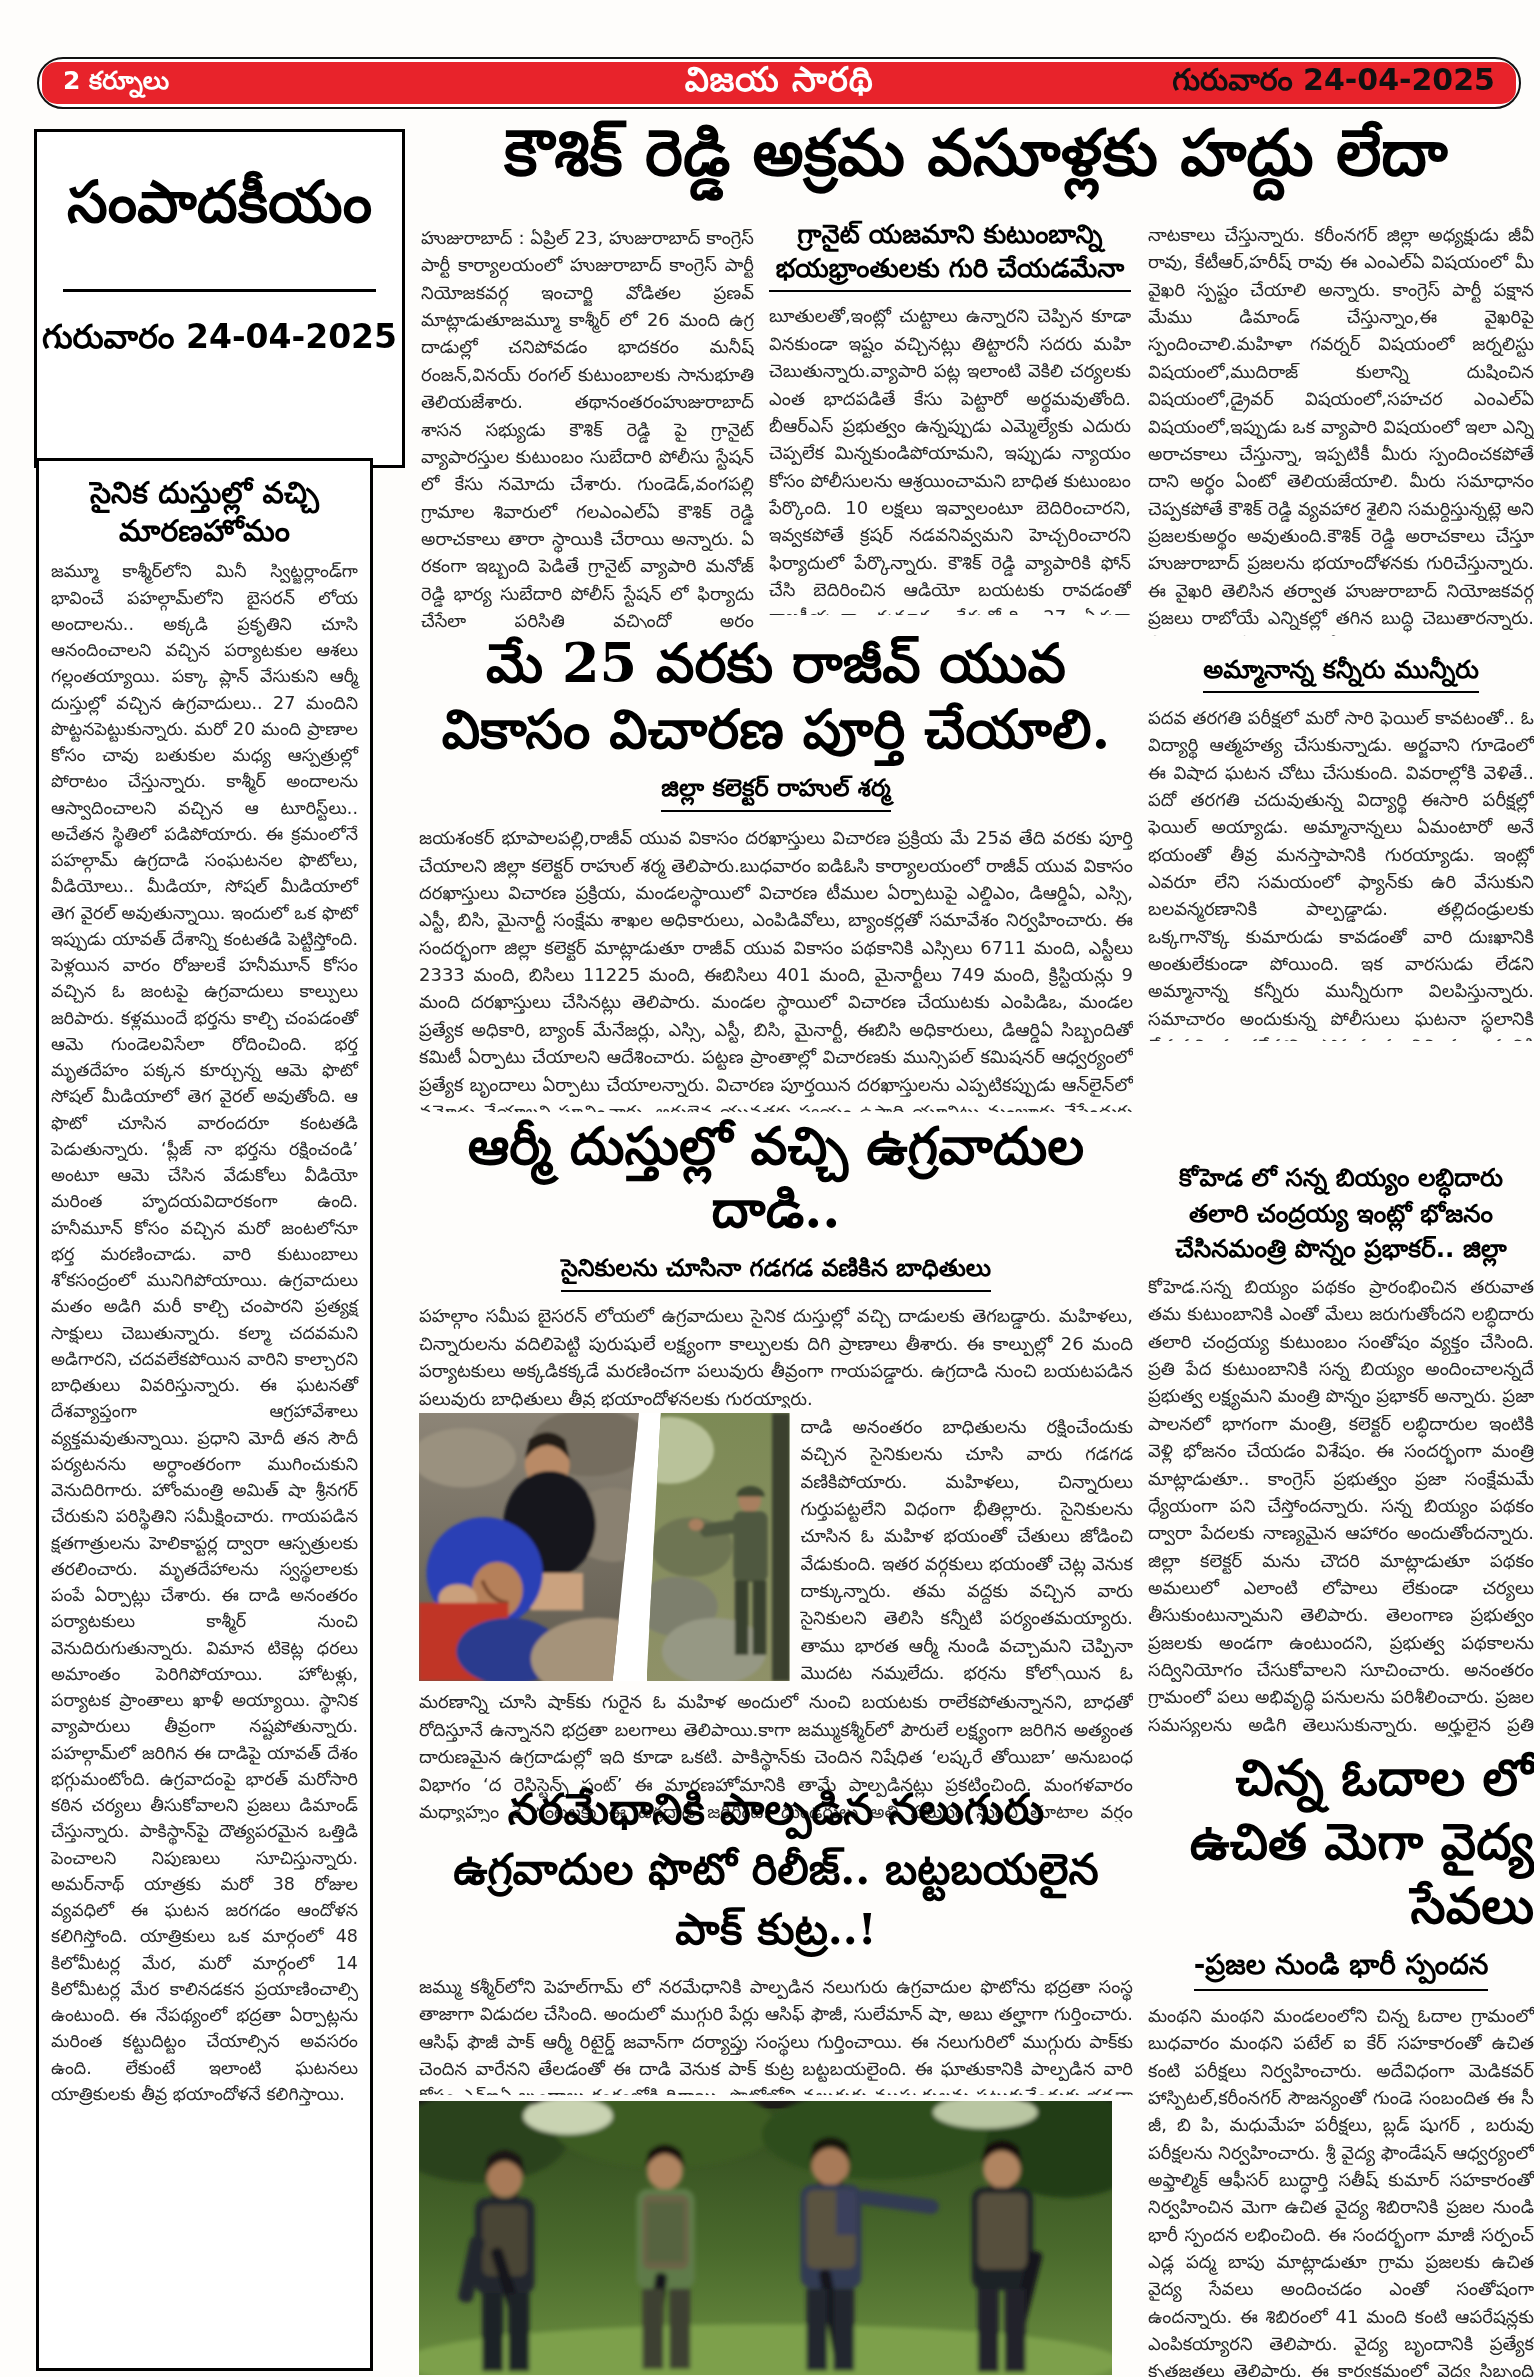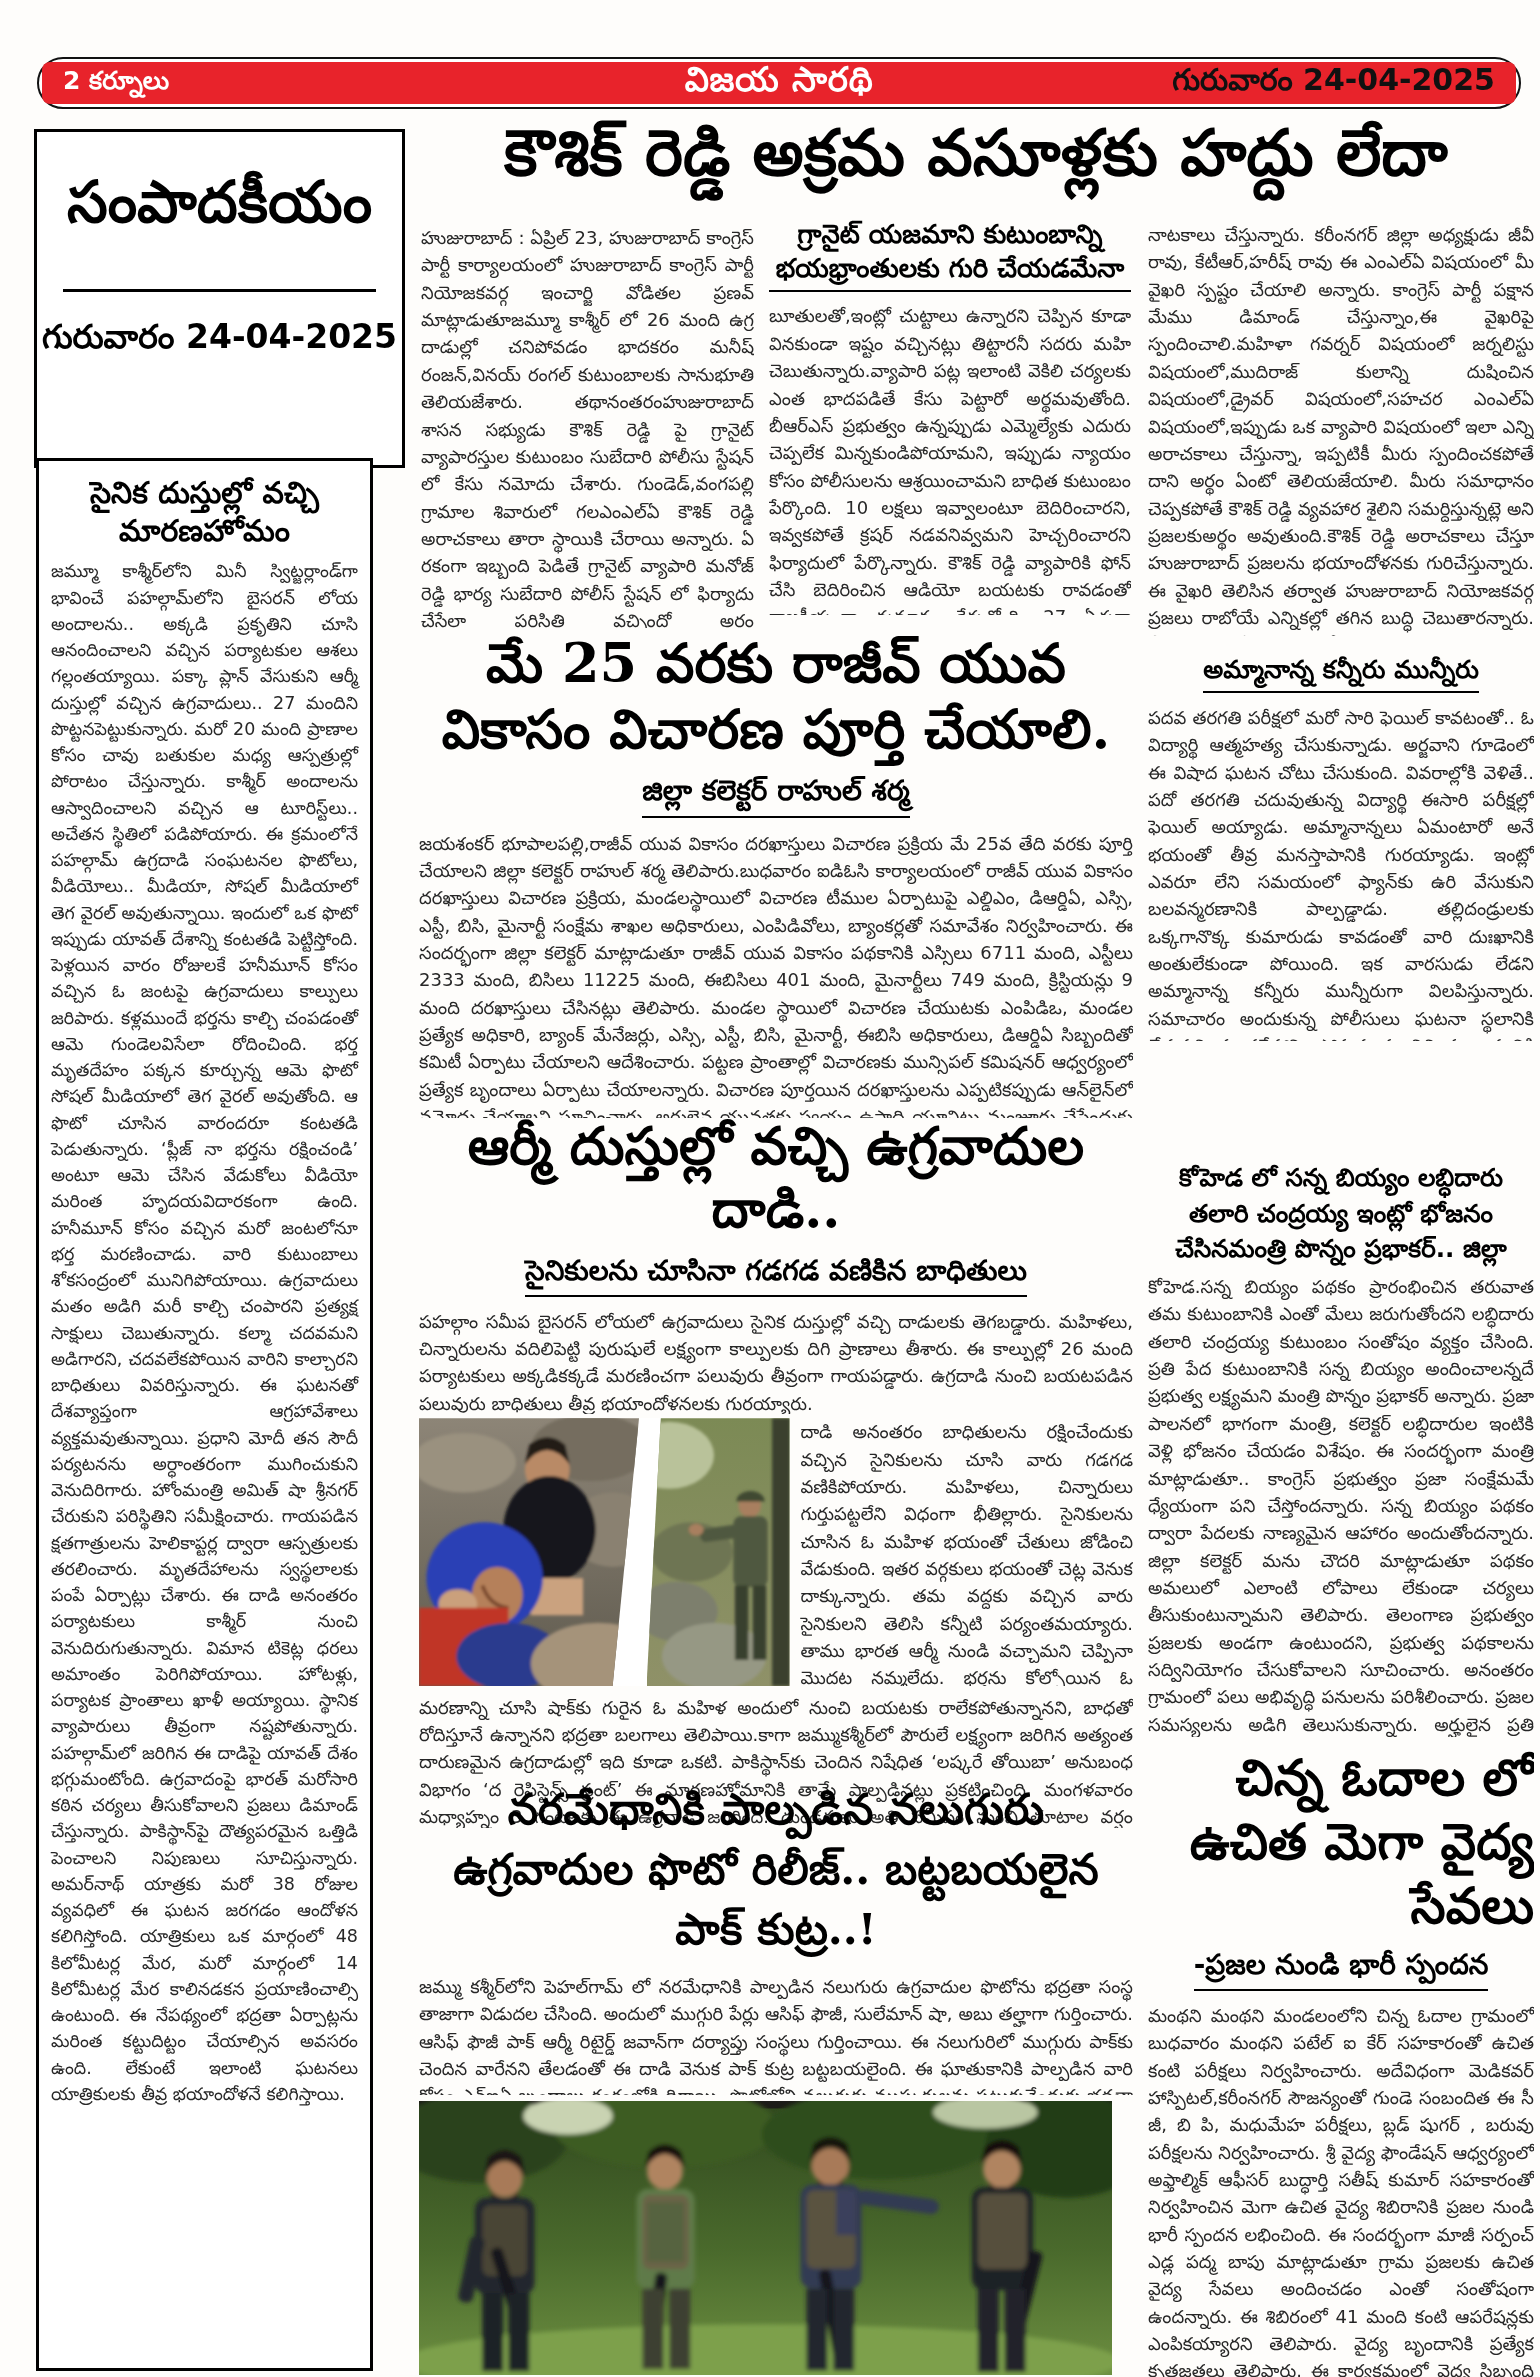--- a/index.html
+++ b/index.html
@@ -1,21 +1,21 @@
 <!DOCTYPE html>
 <html style="font-size:12px"><head>
 <meta charset="utf-8">
 <style>
   html,body{margin:0;padding:0;background:#d8d6d1;}
   .page{position:relative;width:1541px;height:2377px;background:#fefdfb;
         font-family:"DejaVu Sans",sans-serif;color:#1c1c1c;overflow:hidden;}
   .abs{position:absolute;}
   
   .mast-outer{border:2.2px solid #111;border-radius:27px;background:#fff;padding:3px;box-sizing:border-box;}
-  .mast-inner{background:#e8232b;border-radius:8px;height:100%;display:flex;align-items:center;
+  .mast-inner{background:#e8232b;border-radius:15px;height:100%;display:flex;align-items:center;
               justify-content:space-between;padding:0 21px;box-sizing:border-box;}
   .mast-left{color:#fff;font-size:25px;font-weight:bold;}
   .mast-center{color:#fff;font-size:34px;font-weight:900;letter-spacing:0.7px;
                position:absolute;left:0;right:0;text-align:center;pointer-events:none;}
   .mast-right{color:#111;font-size:30px;font-weight:900;}
   
   .box{border:3px solid #000;background:#fff;box-sizing:border-box;}
   .ed-title{font-family:"DejaVu Serif",serif;font-weight:900;font-size:58px;text-align:center;
             padding-top:36px;color:#000;}
   .ed-rule{border-top:3px solid #000;width:86%;margin:39px auto 0 auto;}
@@ -26,21 +26,21 @@
   .bt-sm{font-size:17.5px;line-height:1.5;text-align:justify;color:#272727;overflow:hidden;}
   
   .h-main{font-family:"DejaVu Serif",serif;font-weight:900;font-size:64px;color:#000;
           text-align:center;line-height:1.1;white-space:nowrap;}
   .h-xl{font-family:"DejaVu Serif",serif;font-weight:900;font-size:54px;color:#000;
         text-align:center;line-height:1.22;}
   .h-lg{font-family:"DejaVu Serif",serif;font-weight:900;font-size:46px;color:#000;
         text-align:center;line-height:1.25;}
   .h-md{font-family:"DejaVu Serif",serif;font-weight:900;font-size:50px;color:#000;
         text-align:right;line-height:1.28;}
-  .sub-u{font-size:28px;font-weight:900;color:#000;text-align:center;}
+  .sub-u{font-size:24px;font-weight:900;color:#000;text-align:center;}
   .sub-u span{display:inline-block;border-bottom:2.2px solid #000;padding-bottom:6px;line-height:1.3;}
   .sub-u2{font-size:25px;font-weight:900;color:#000;text-align:center;margin-top:10.4px;}
   .sub-u2 span{display:inline-block;border-bottom:2.2px solid #000;padding-bottom:4.5px;line-height:1.3;}
   .hl-bold{font-size:24.6px;font-weight:900;color:#000;text-align:center;line-height:1.45;overflow:hidden;}
   
   .photo-pair{display:flex;gap:7.5px;background:#fff;}
   .photo-pair .ph-l{clip-path:polygon(0 0,100% 0,88% 100%,0 100%);}
   .photo-pair .ph-r{clip-path:polygon(10% 0,100% 0,100% 100%,0 100%);}
   svg{display:block;}
 </style>

